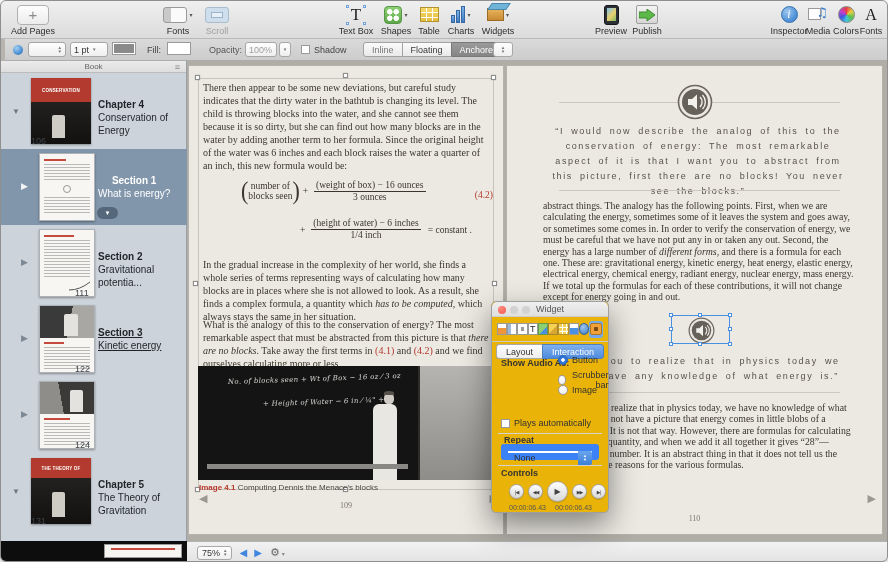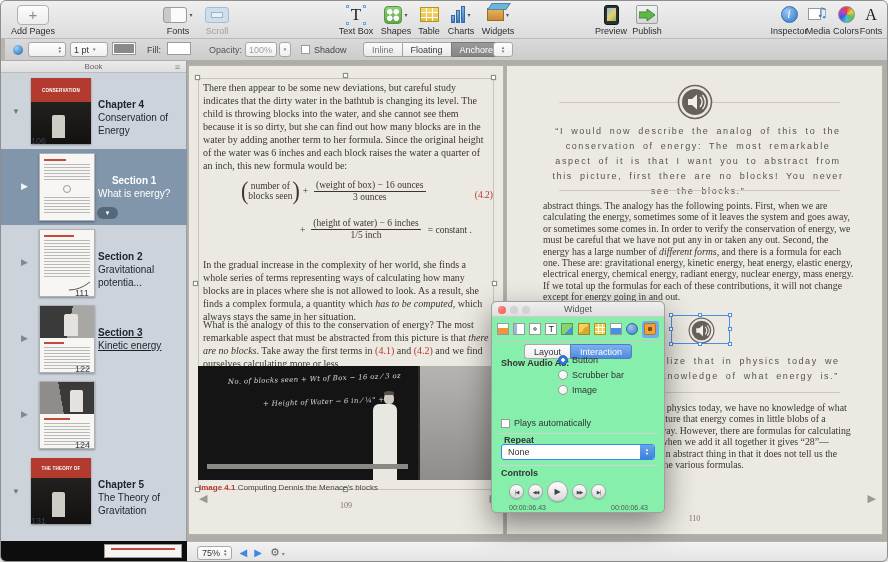--- a/index.html
+++ b/index.html
@@ -111,21 +111,21 @@
   .pg-num{position:absolute;width:100%;text-align:center;font-family:"Liberation Serif",serif;font-size:8px;color:#7b766e;}
   .nav-arrow{position:absolute;font-size:11px;color:#9b9791;font-family:"DejaVu Sans",sans-serif;}
   .audio-wrap{position:absolute;}
   .audio-line{position:absolute;height:1px;background:#ccc8c0;}
   .quote{position:absolute;text-align:center;font-size:9px;letter-spacing:1.6px;word-spacing:3px;color:#57534b;line-height:15px;}
   .rule{position:absolute;height:1px;background:#ccc8c0;}
   .sel-box{position:absolute;border:1px solid #4a90e2;}
   .bhdl{position:absolute;width:4px;height:4px;background:#fff;border:1px solid #4a90e2;}
 
   
-  .panel{position:absolute;left:490px;top:300px;width:174px;height:212px;background:#86efac;border:1px solid #9f9f9f;border-radius:5px;box-shadow:0 12px 30px rgba(0,0,0,.45);z-index:50;}
+  .panel{position:absolute;left:490px;top:300px;width:118px;height:212px;background:#eab308;border:1px solid #9f9f9f;border-radius:5px;box-shadow:0 12px 30px rgba(0,0,0,.45);z-index:50;}
   .p-title{position:absolute;left:0;top:0;width:100%;height:15px;background:linear-gradient(#efefef,#dfdfdf);border-bottom:1px solid #cdcdcd;border-radius:5px 5px 0 0;text-align:center;font-size:9px;color:#555;line-height:15px;}
   .light{position:absolute;top:4px;width:8px;height:8px;border-radius:50%;}
   .p-icons{position:absolute;left:0;top:15px;width:100%;height:25px;border-bottom:1px solid #c9c9c9;display:flex;align-items:center;justify-content:space-between;padding:0 5px;}
   .ii{width:12px;height:12px;border:1px solid #999;background:#fff;font-size:9px;line-height:11px;text-align:center;color:#222;}
   .ii-doc{background:linear-gradient(#fdfdfd 45%,#f0953a 45%);}
   .ii-layout{background:linear-gradient(90deg,#9db8d8 35%,#fdfdfd 35%);}
   .ii-wrap{background:radial-gradient(circle,#9a9a9a 0 28%,#fdfdfd 30%);}
   .ii-graphic{background:linear-gradient(135deg,#8cd072 60%,#4a90e2 60%);border-color:#5d9c4a;}
   .ii-metrics{background:linear-gradient(135deg,#f7d154 50%,#d8a832 50%);border-color:#a8852a;}
   .ii-table{background:#f3cf4e;background-image:linear-gradient(90deg,transparent 0 3px,#fff 3px 4px,transparent 4px 7px,#fff 7px 8px,transparent 8px),linear-gradient(transparent 0 3px,#fff 3px 4px,transparent 4px 7px,#fff 7px 8px,transparent 8px);border-color:#b2922e;}
@@ -137,21 +137,21 @@
   .ptab{height:15px;line-height:15px;padding:0 9px;font-size:9px;border:1px solid #a8a8a8;background:linear-gradient(#fdfdfd,#eee);color:#333;}
   .ptab.l{border-radius:3px 0 0 3px;border-right:none;}
   .ptab.r{border-radius:0 3px 3px 0;}
   .ptab.on{background:linear-gradient(#7fb0ef,#4f8bdd);color:#fff;border-color:#4a7fc0;}
   .p-label{position:absolute;font-size:9px;font-weight:bold;color:#333;}
   .radio{position:absolute;display:flex;align-items:center;font-size:9px;color:#333;}
   .rdot{width:10px;height:10px;border-radius:50%;border:1px solid #9a9a9a;background:linear-gradient(#fff,#eee);margin-right:4px;}
   .rdot.on{background:radial-gradient(circle,#fff 0 1.5px,#2f76d8 2px);border-color:#2a64b4;}
   .cbox{width:9px;height:9px;border:1px solid #9a9a9a;background:#fff;margin-right:4px;display:inline-block;vertical-align:-1px;}
   .p-div{position:absolute;left:6px;right:6px;height:1px;background:#d2d2d2;}
-  .p-select{position:absolute;left:9px;right:9px;top:142px;height:16px;background:#fff;border:1px solid #3b82f6;border-radius:3px;font-size:9px;color:#333;line-height:15px;padding-left:6px;}
+  .p-select{position:absolute;left:9px;right:9px;top:142px;height:16px;background:#fff;border:7px solid #3b82f6;border-radius:3px;font-size:9px;color:#333;line-height:15px;padding-left:6px;}
   .p-select .cap{position:absolute;right:0;top:0;width:14px;height:14px;background:linear-gradient(#6aa5ec,#3c80da);border-radius:0 2px 2px 0;color:#fff;display:flex;flex-direction:column;align-items:center;justify-content:center;font-size:4px;line-height:4px;}
   .tctl{position:absolute;display:flex;align-items:center;gap:4px;}
   .tbtn{border-radius:50%;background:linear-gradient(#fefefe,#d8d8d8);border:1px solid #a5a5a5;display:flex;align-items:center;justify-content:center;color:#444;font-family:"DejaVu Sans",sans-serif;box-shadow:0 1px 1px rgba(0,0,0,.15);}
   .tbtn.sm{width:15px;height:15px;font-size:5px;letter-spacing:-1px;}
   .tbtn.lg{width:21px;height:21px;font-size:8px;}
   .ptime{position:absolute;font-size:7px;color:#555;}
 
   
   .statusbar{position:absolute;left:186px;top:540px;width:702px;height:22px;background:linear-gradient(#f2f2f2,#e2e2e2);border-top:1px solid #b3b3b3;display:flex;align-items:center;}
   .zoom-field{margin-left:10px;display:flex;align-items:center;background:linear-gradient(#fff,#efefef);border:1px solid #a8a8a8;border-radius:3px;height:14px;padding:0 4px;font-size:9px;color:#333;}
@@ -439,21 +439,21 @@
             <span class="n">(weight of box) − 16 ounces</span>
             <span>3 ounces</span>
           </span>
       </div>
       <span class="eqnum abs" style="top:124px;font-family:'Liberation Serif',serif;font-size:9.5px;">(4.2)</span>
 
       <div class="formula" style="left:108px;top:152px;">
         <span style="margin:0 3px;">+</span>
         <span class="frac">
             <span class="n">(height of water) − 6 inches</span>
-            <span>1/5 inch</span>
+            <span>1/4 inch</span>
           </span>
         <span style="margin-left:4px;">= constant .</span>
       </div>
 
       <div class="serif body-txt abs" style="left:14px;top:192px;width:288px;">
         <span>In the gradual increase in the complexity of her world, she finds a whole series of terms representing ways of calculating how many blocks are in places where she is not allowed to look. As a result, she finds a complex formula, a quantity which </span><span class="it">has to be computed</span><span>, which always stays the same in her situation.</span>
       </div>
 
       <div class="serif body-txt abs" style="left:14px;top:252px;width:288px;">
         <span>What is the analogy of this to the conservation of energy? The most remarkable aspect that must be abstracted from this picture is that </span><span class="it">there are no blocks</span><span>. Take away the first terms in </span><span class="rd">(4.1)</span><span> and </span><span class="rd">(4.2)</span><span> and we find ourselves calculating more or less</span>

